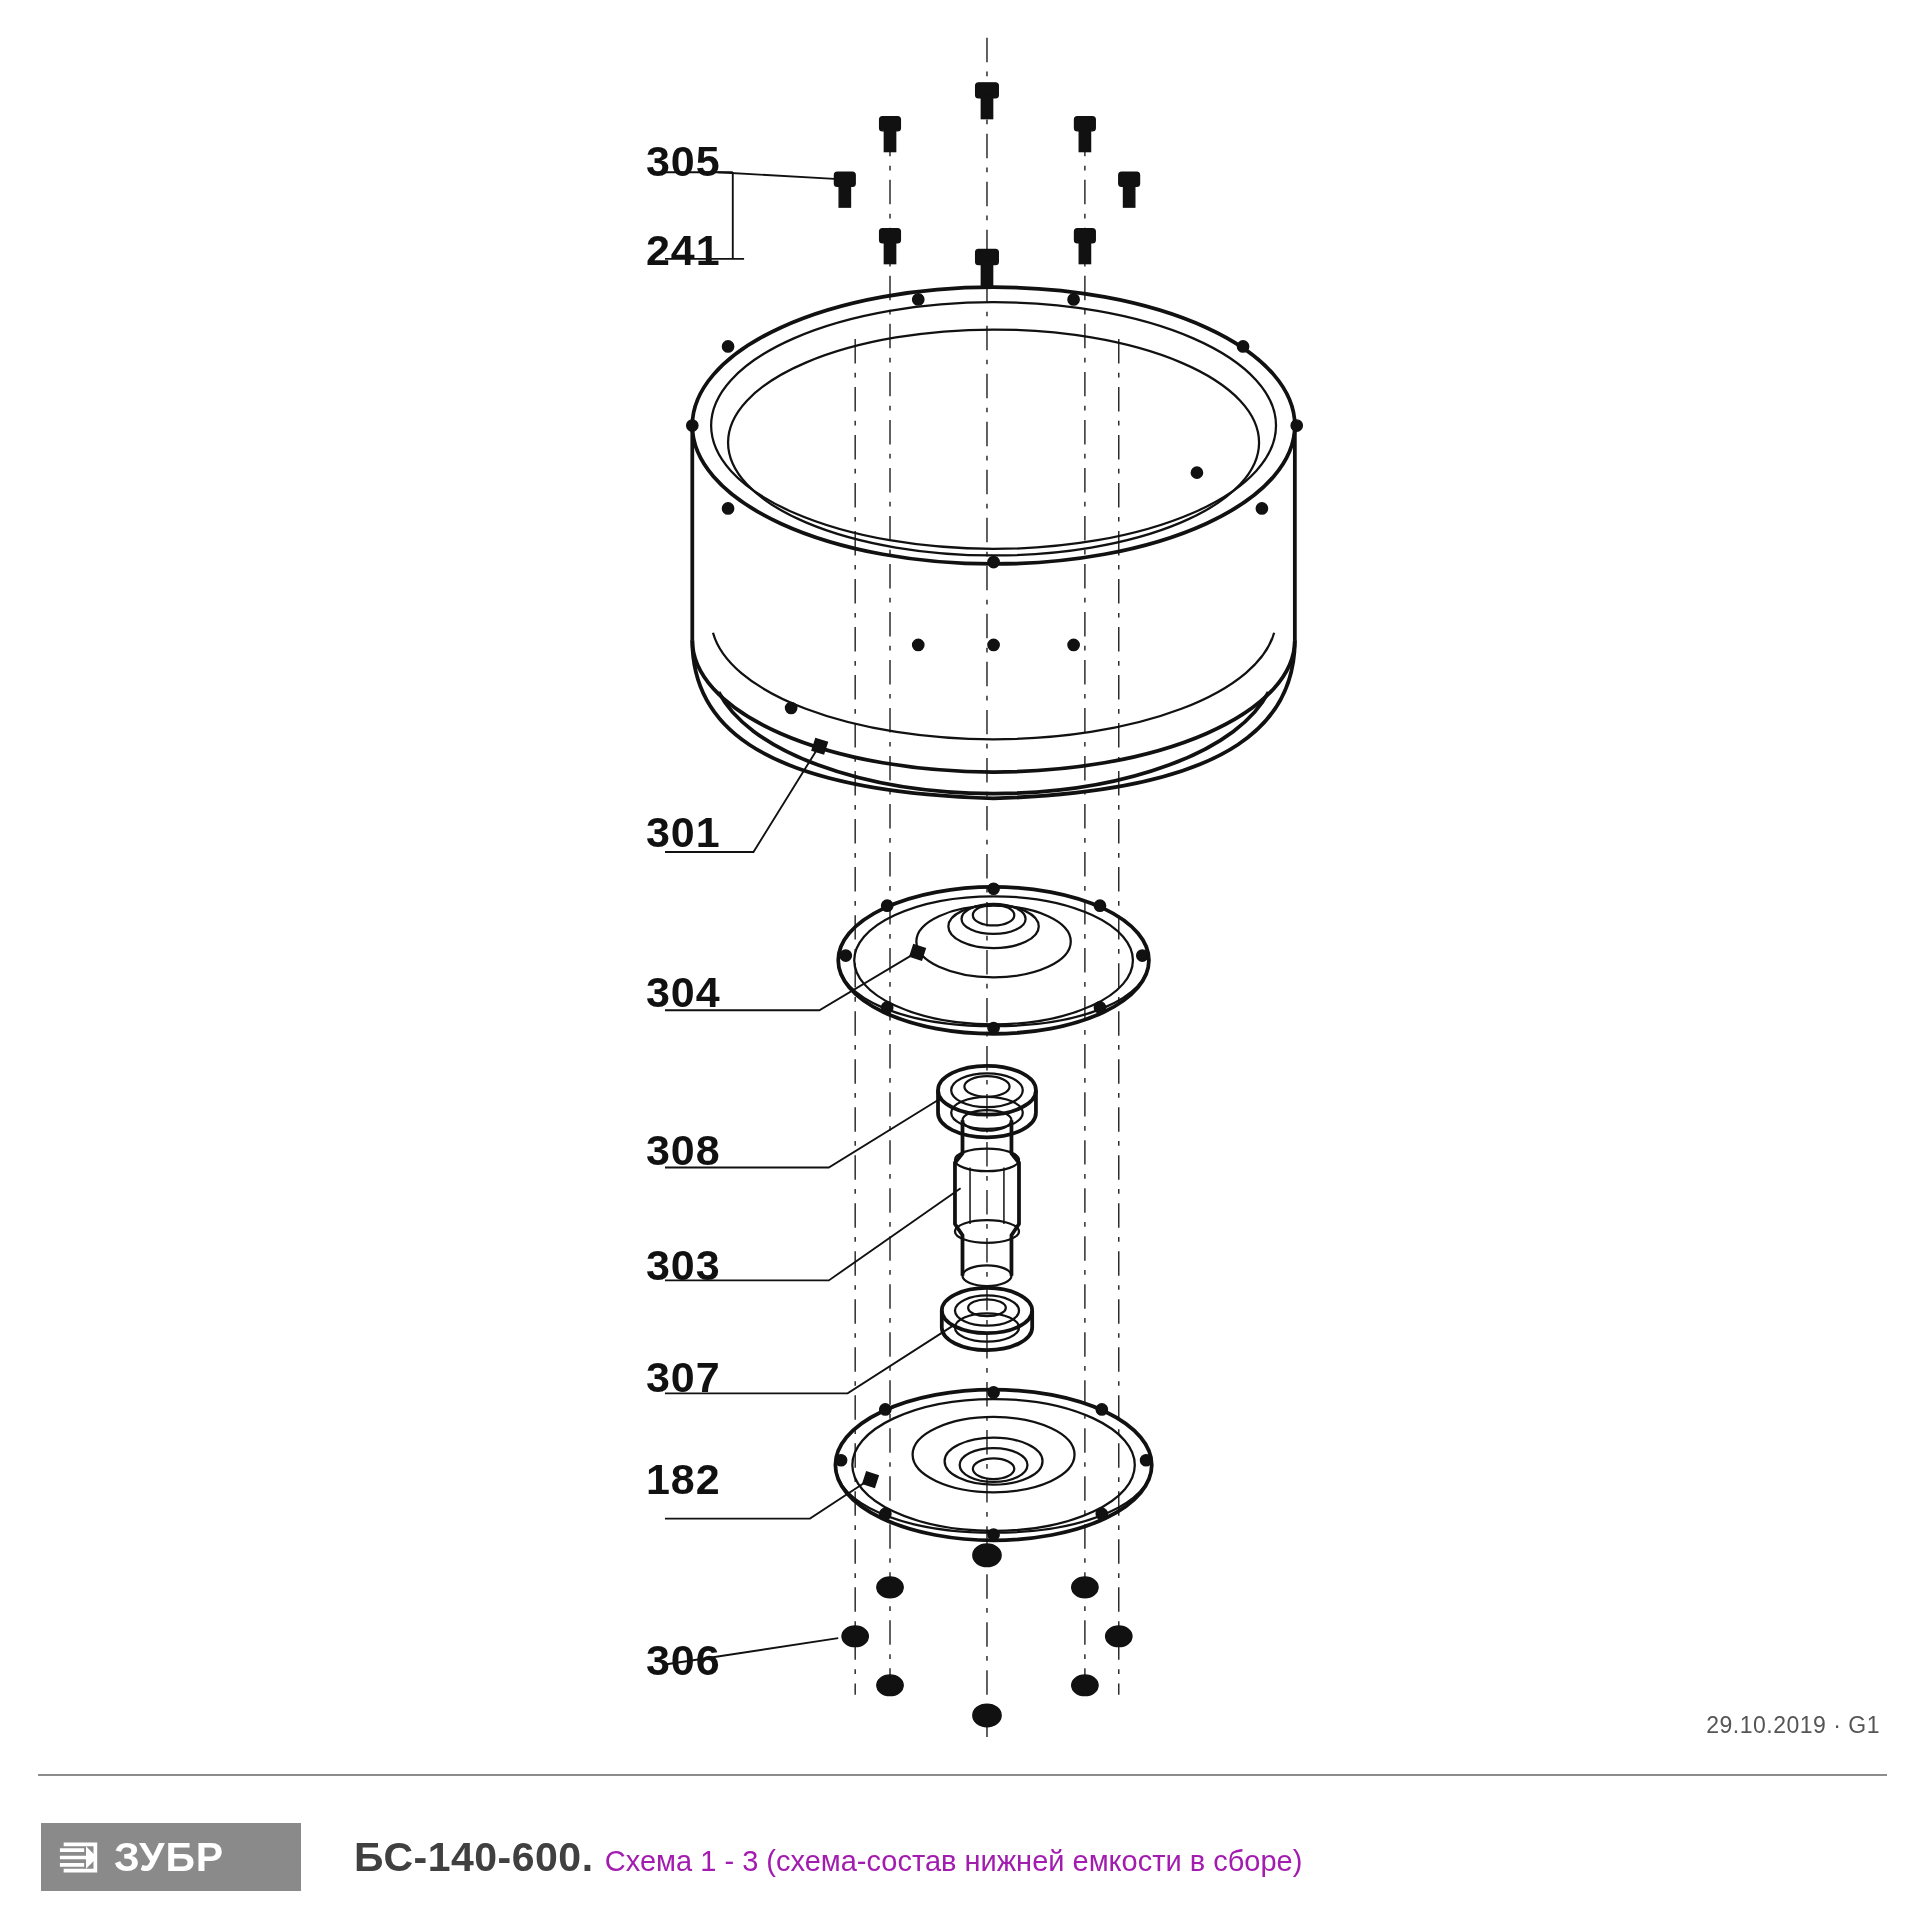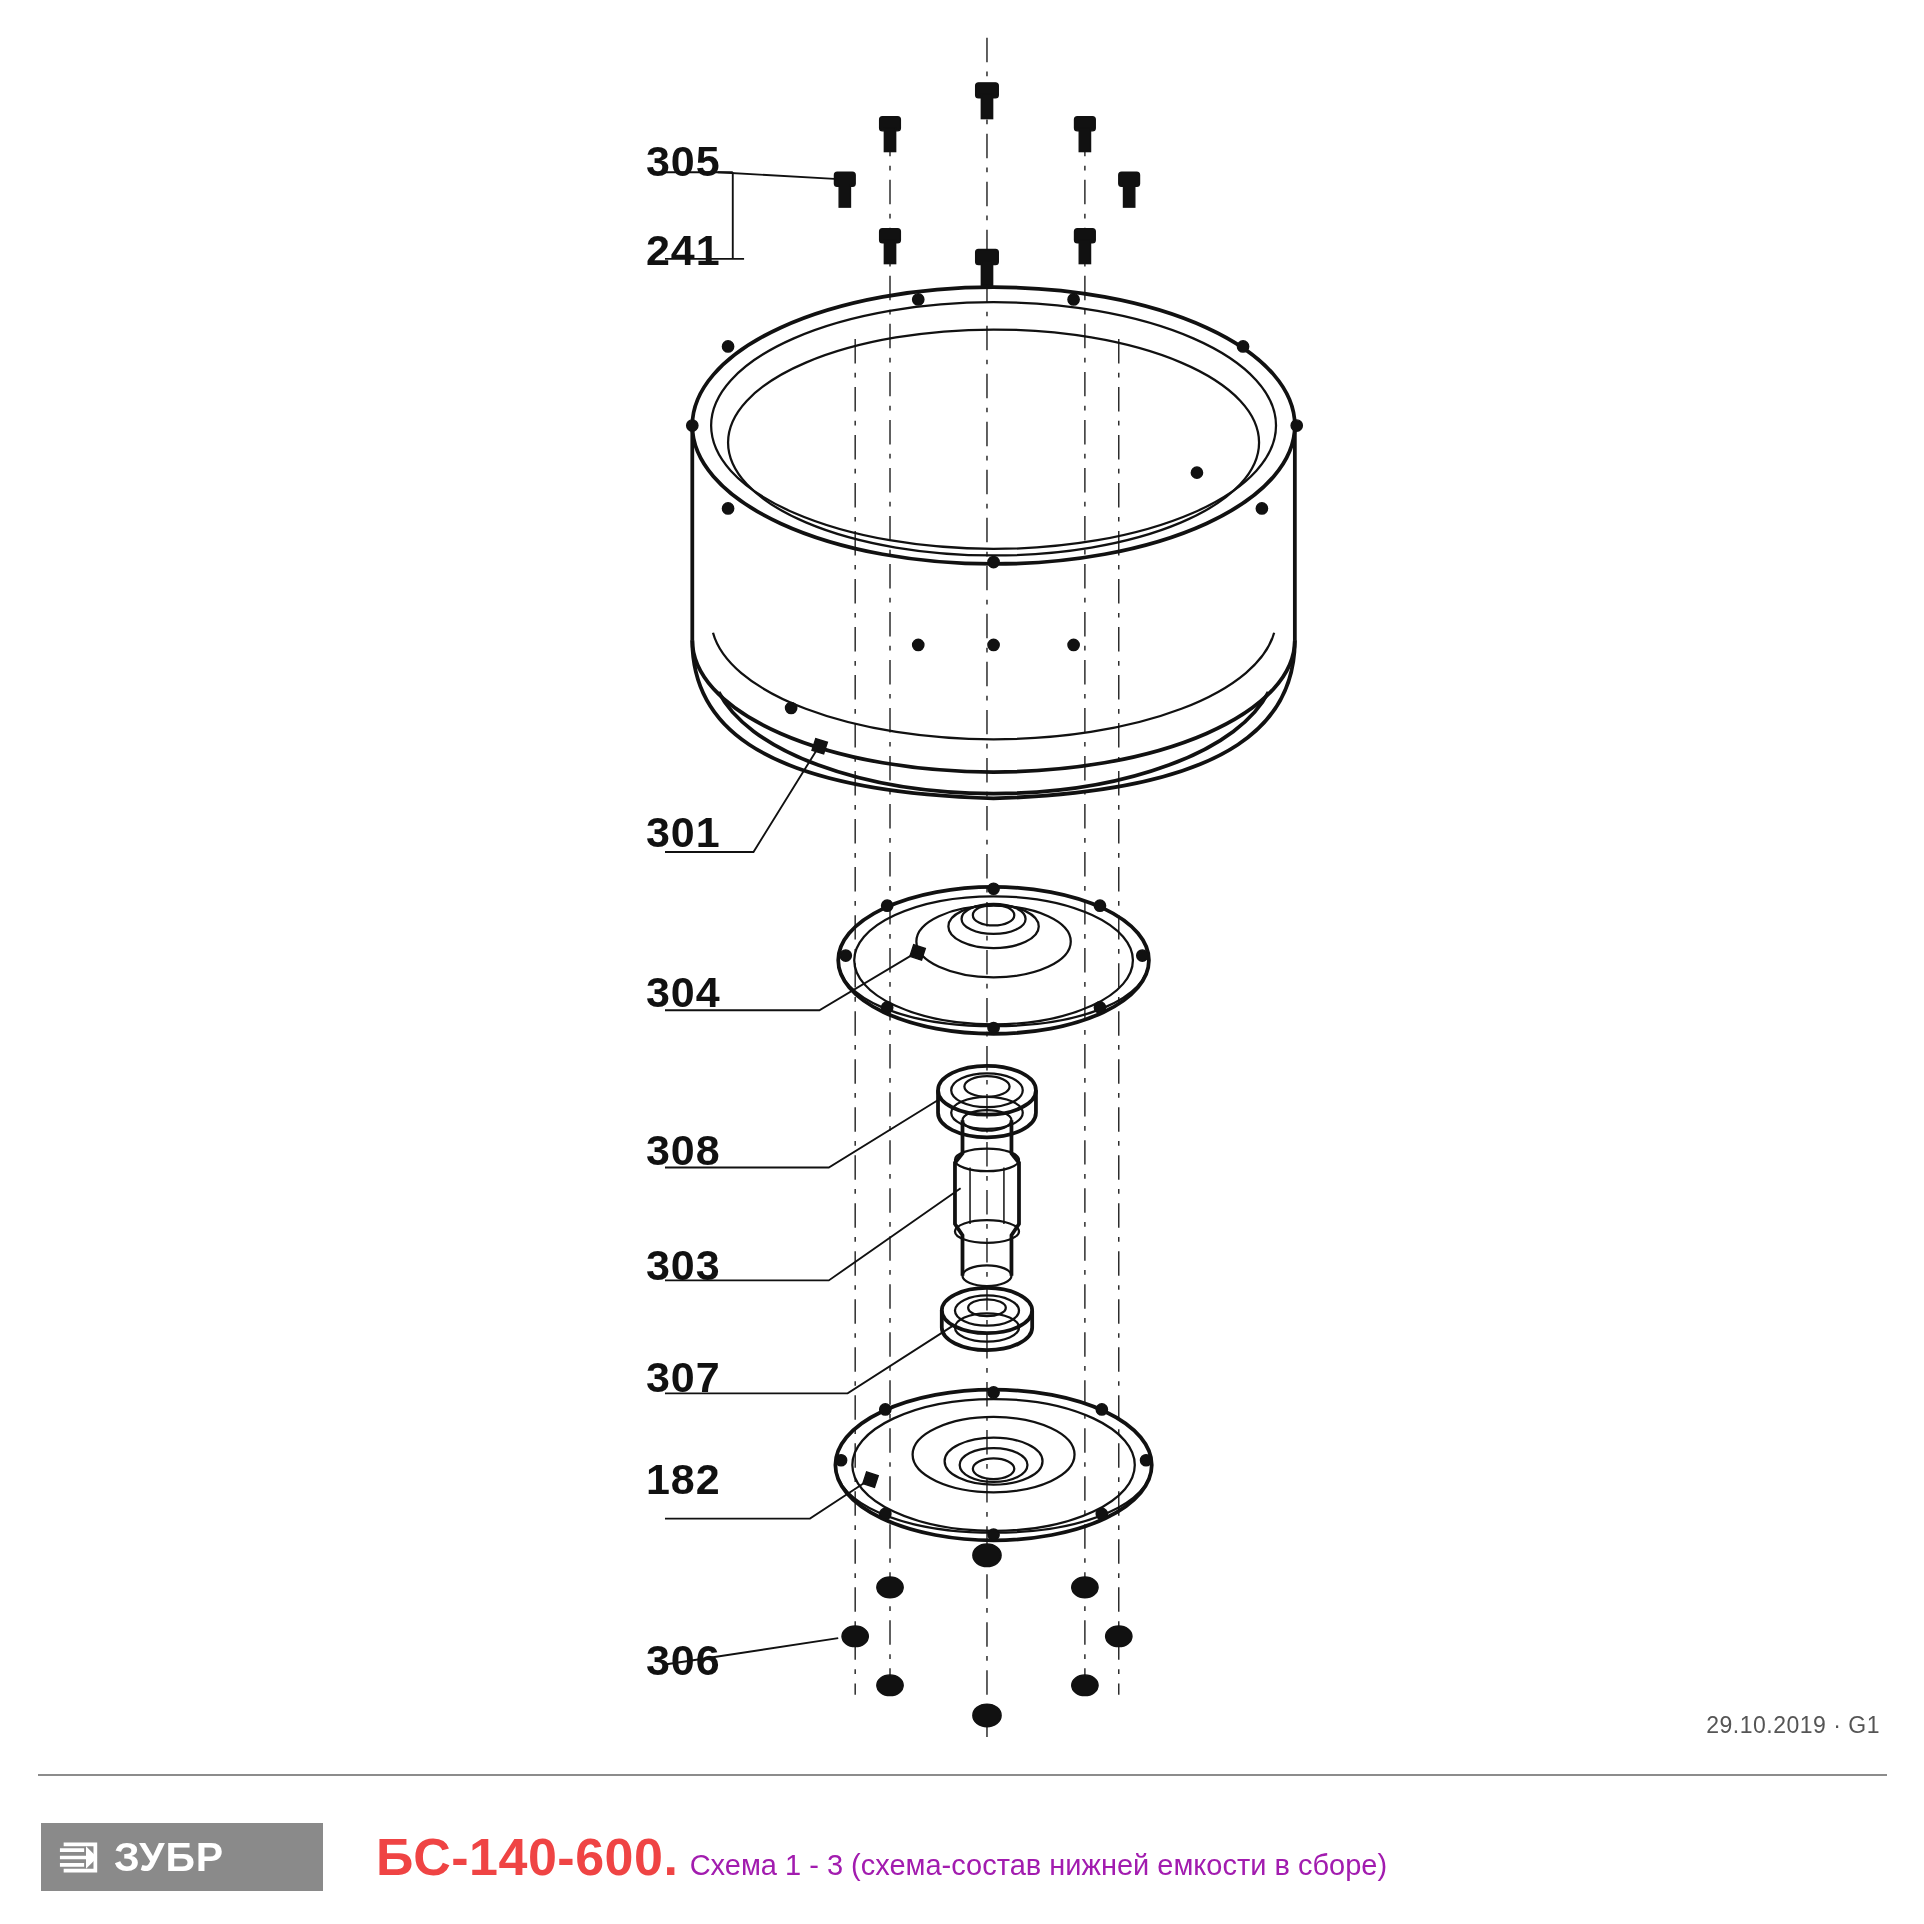--- a/index.html
+++ b/index.html
@@ -73,21 +73,21 @@
     position: absolute;
     left: 0;
     top: 1789px;
     width: 1925px;
     height: 136px;
     display: flex;
     align-items: center;
   }
   #logo {
     margin-left: 41px;
-    width: 282px;
+    width: 260px;
     height: 68px;
     background: #8a8a8a;
     display: flex;
     align-items: center;
     gap: 13px;
     padding-left: 17px;
     box-sizing: border-box;
   }
   #logo .mark {
     width: 43px;
@@ -101,23 +101,23 @@
     letter-spacing: 0.9px;
     font-family: "Liberation Sans", sans-serif;
   }
   #caption {
     margin-left: 53px;
     display: flex;
     align-items: baseline;
     gap: 11.3px;
   }
   #caption .model {
-    font-size: 52px;
+    font-size: 41px;
     font-weight: 700;
-    color: #ef4444;
+    color: #404040;
     letter-spacing: 0.5px;
   }
   #caption .desc {
     font-size: 29px;
     font-weight: 400;
     color: #a21caf;
   }
 
   
   .ln { fill: none; stroke: #111; stroke-width: 2.4; }

